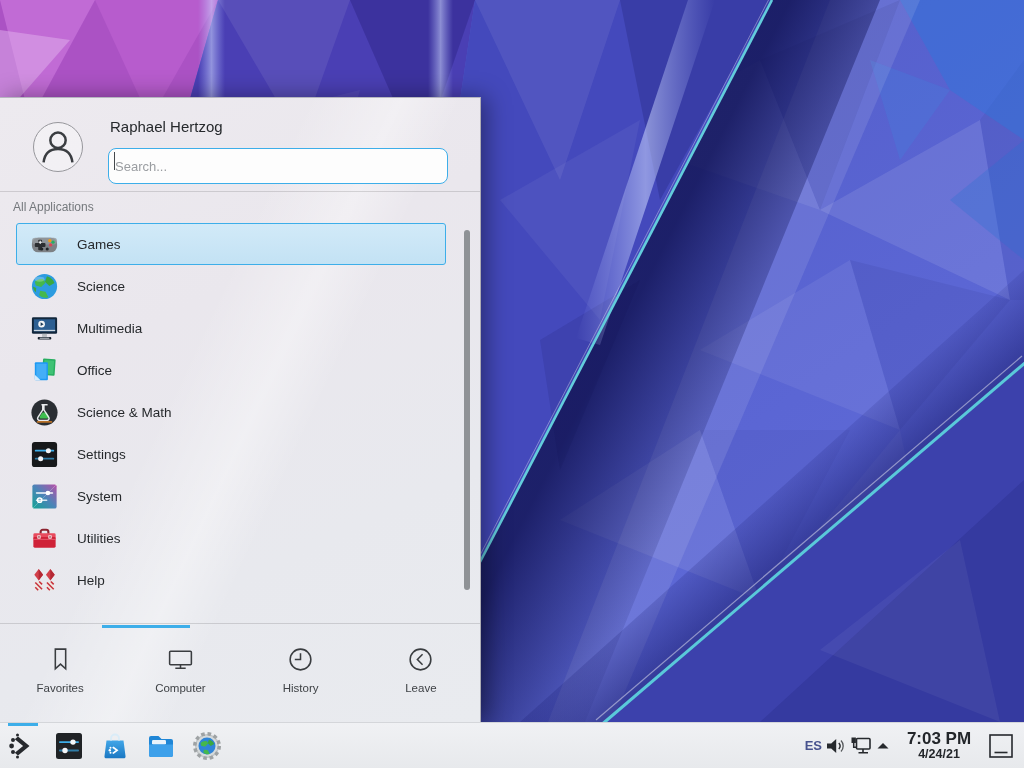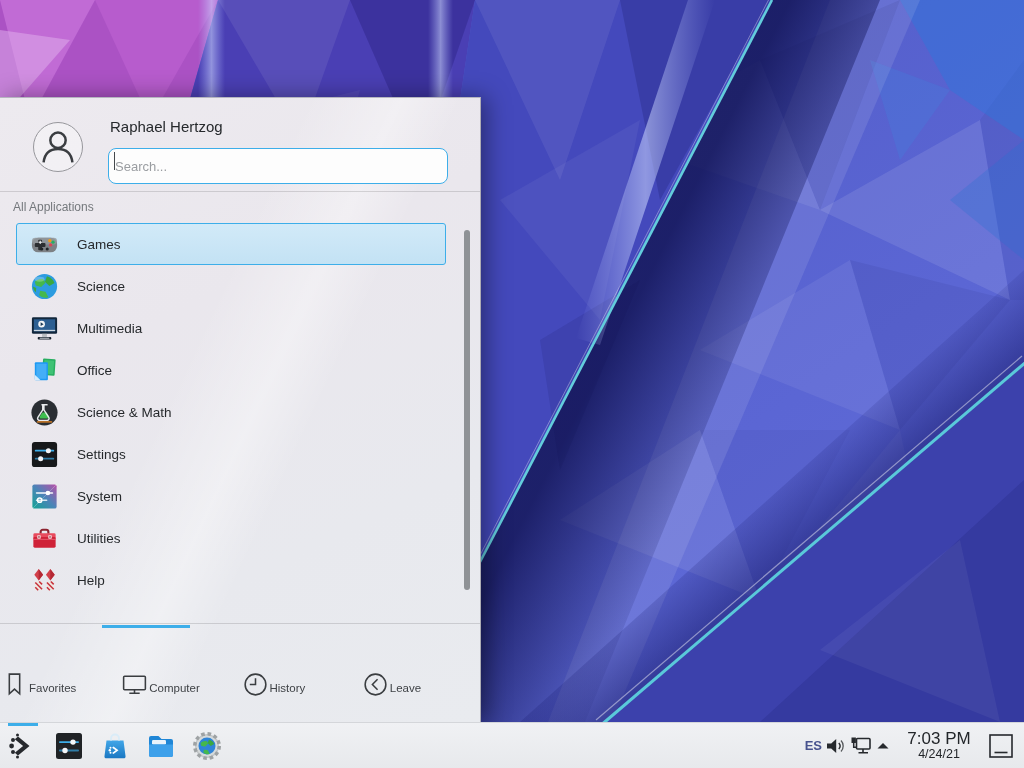--- a/index.html
+++ b/index.html
@@ -36,36 +36,36 @@
   .app-icon svg { width:31px; height:31px; display:block; }
   .app-label { font-size:13.5px; color:#26292c; }
   .row-arrow { margin-left:auto; width:0; height:0; border-top:5px solid transparent;
                border-bottom:5px solid transparent; border-left:7px solid #8f9npm; border-left-color:#989ba0; }
   .app-row.selected .row-arrow { border-left-color:#2c2f33; }
   .scrollbar-thumb { position:absolute; right:11px; top:7px; width:6px; height:360px;
                border-radius:3px; background:#8f9296; }
 
   .tab-indicator { position:absolute; left:102px; top:527px; width:88px; height:3px; background:#3daee9; }
   .tabbar { position:absolute; left:0; top:530px; width:481px; height:95px; display:flex; }
-  .tab { flex:1; display:flex; flex-direction:row; align-items:center; justify-content:flex-start; padding-top:17px; }
+  .tab { flex:1; display:flex; flex-direction:column; align-items:center; justify-content:flex-start; padding-top:17px; }
   .tab svg { width:29px; height:29px; display:block; }
   .tab-label { margin-top:8px; font-size:11.5px; color:#3f4246; }
 
   
   .panel { position:absolute; left:0; bottom:0; width:1024px; height:46px;
            background:linear-gradient(#f0f1f4,#e7e9ec); border-top:1px solid #d4d6da;
            display:flex; align-items:center; }
   .task-launchers { display:flex; align-items:center; gap:14px; padding-left:7px; }
   .task-icon { position:relative; width:32px; height:32px; }
   .task-icon svg { width:32px; height:32px; display:block; }
   .active-line { position:absolute; left:1px; top:-7px; width:30px; height:3px; background:#3daee9; }
   .tray { margin-left:auto; display:flex; align-items:center; padding-right:8px; }
   .kbd-layout { font-size:13px; font-weight:bold; color:#47528e; margin-right:2px; }
   .tray svg { display:block; }
-  .clock { width:86px; text-align:center; line-height:1.05; margin:0 4px; }
+  .clock { width:86px; text-align:center; line-height:1.05; margin:0 4px;font-weight:bold; }
   .clock-time { font-size:17px; color:#23262a; }
   .clock-date { font-size:12.5px; color:#23262a; }
   .show-desktop { width:30px; height:30px; }
 </style>
 </head>
 <body>
 
 <div class="desktop">
 
   <svg class="wallpaper" viewBox="0 0 1024 768" preserveAspectRatio="none">

